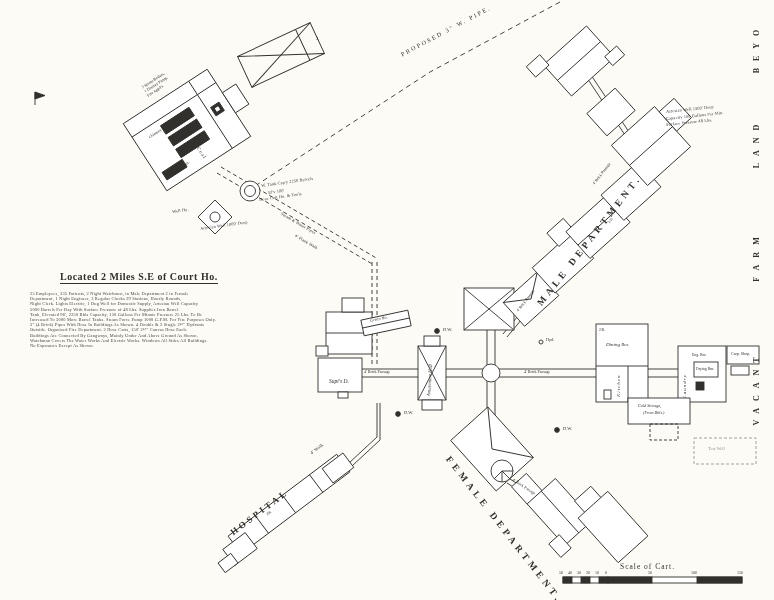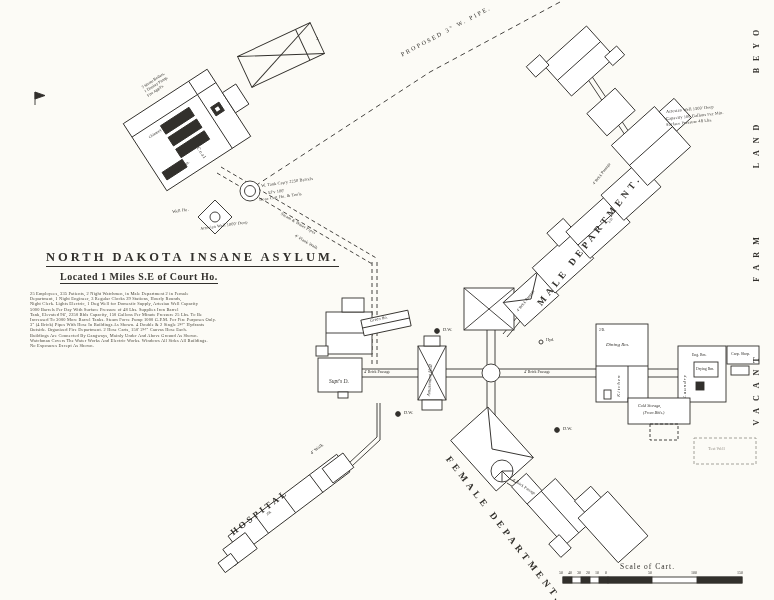--- a/index.html
+++ b/index.html
@@ -260,22 +260,21 @@
     <g>
       <rect x="563" y="577" width="179" height="6" fill="#fff"></rect>
       <rect x="563" y="577" width="9" height="6" fill="currentColor"></rect>
       <rect x="581" y="577" width="9" height="6" fill="currentColor"></rect>
       <rect x="599" y="577" width="9" height="6" fill="currentColor"></rect>
       <rect x="608" y="577" width="44" height="6" fill="currentColor"></rect>
       <rect x="697" y="577" width="45" height="6" fill="currentColor"></rect>
     </g>
   </svg>
 
-  <div class="lbl title-main" style="left:46px; top:251px;">NORTH DAKOTA INSANE ASYLUM.</div>
-  <div class="lbl title-sub" style="left:60px; top:272px;">Located 1 Miles S.E of Court Ho.</div>
+  <div class="lbl title-sub" style="left:60px; top:272px;">Located 2 Miles S.E of Court Ho.</div>
 
   <div class="lbl desc" style="left:30px; top:291px;">
     <div>25 Employees, 335 Patients, 2 Night Watchmen, in Male Department 2 in Female</div>
     <div>Department, 1 Night Engineer, 3 Regular Clocks 29 Stations, Hourly Rounds,</div>
     <div>Night Clerk. Lights Electric, 1 Dug Well for Domestic Supply, Artesian Well Capacity</div>
     <div>5000 Barrels Per Day With Surface Pressure of 48 Lbs. Supplies Iron Barrel</div>
     <div>Tank, Elevated 96', 2250 Bbls Capacity, 150 Gallons Per Minute Pressure 25 Lbs. To Be</div>
     <div>Increased To 3000 More Barrel Tanks. Steam Force Pump 1000 G.P.M. For Fire Purposes Only.</div>
     <div>3" (4 Brick) Pipes With Hose In Buildings As Shown. 4 Double &amp; 2 Single 2½" Hydrants</div>
     <div>Outside. Organized Fire Department. 2 Hose Carts, 150' 2½" Canvas Hose Each.</div>

